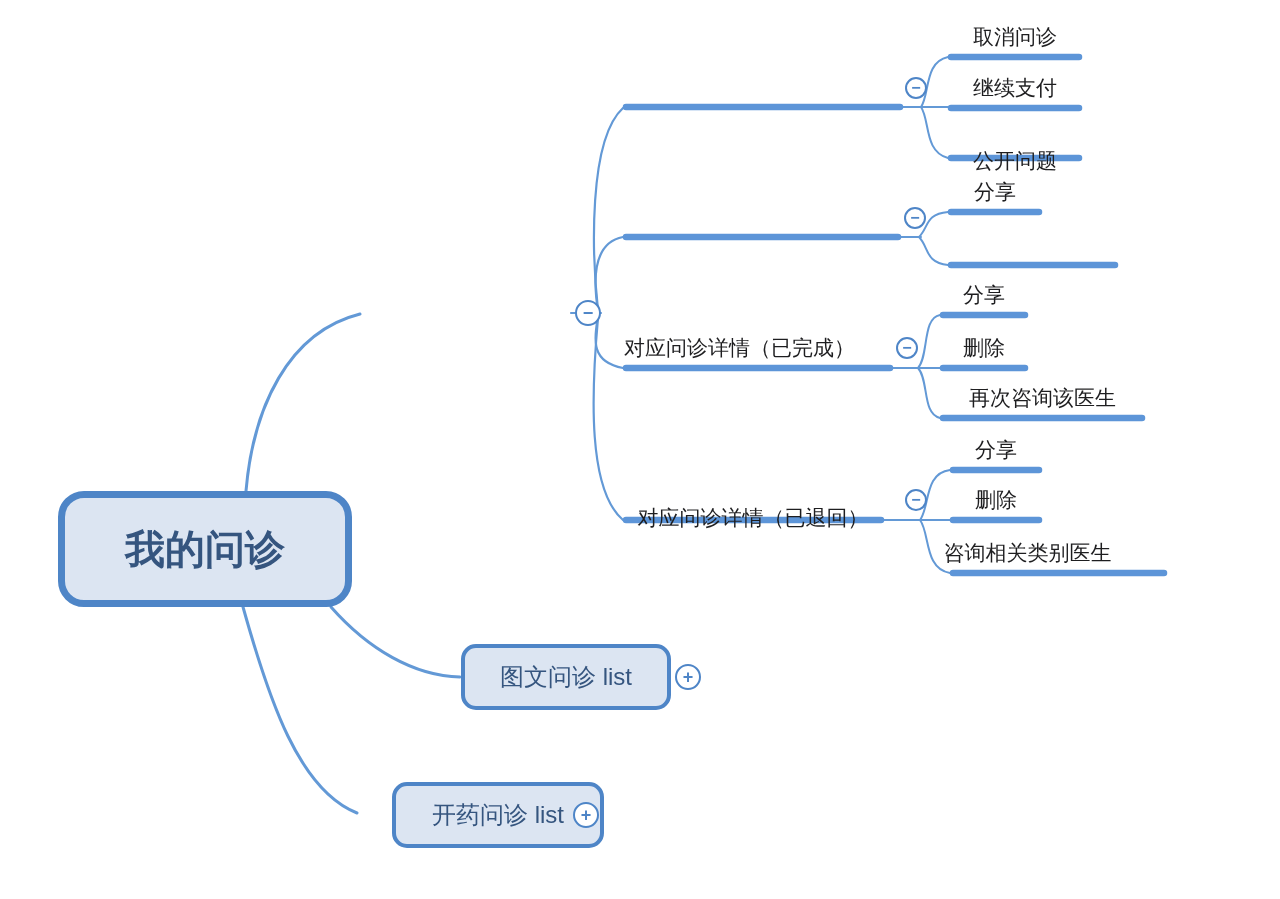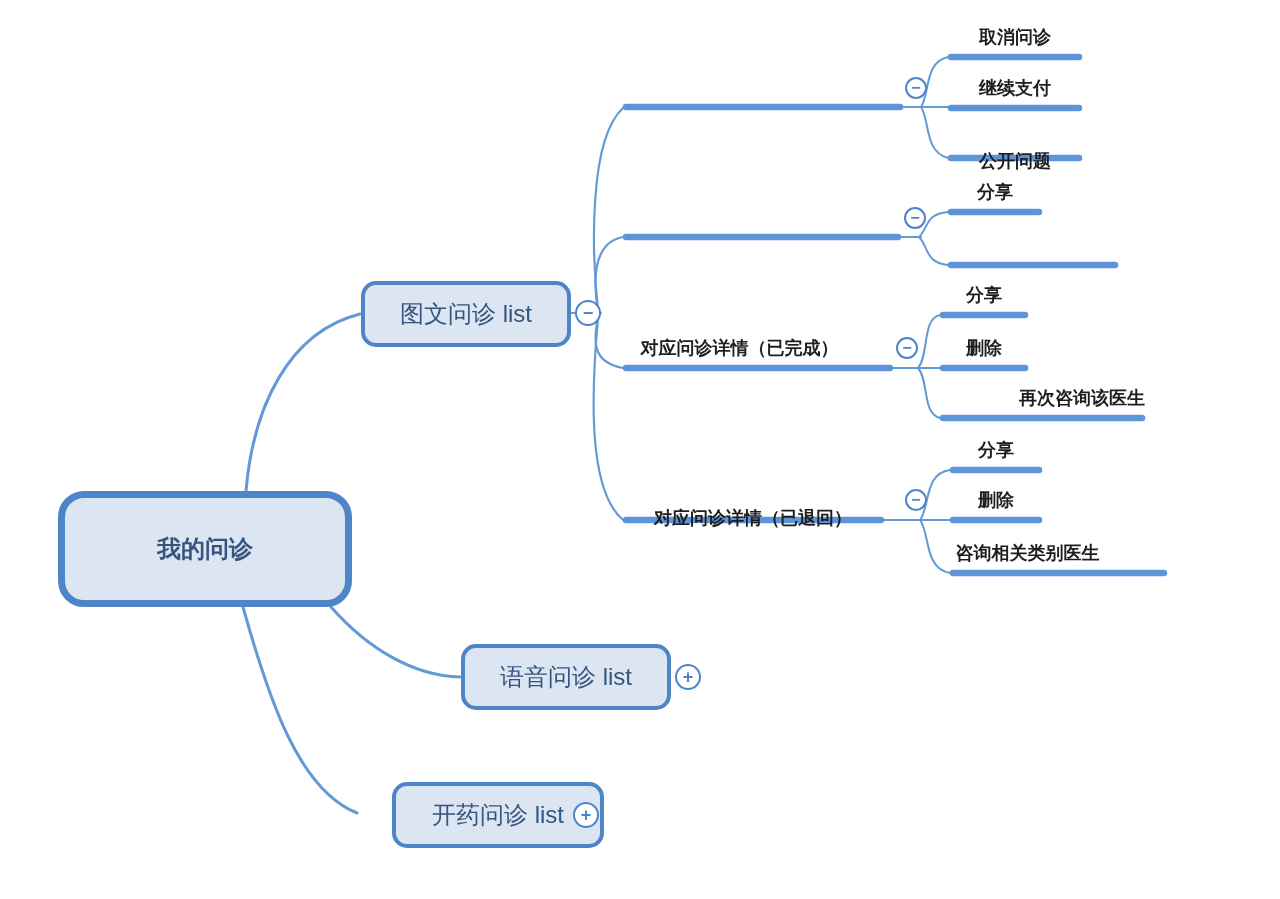--- a/index.html
+++ b/index.html
@@ -8,27 +8,27 @@
     font-family:"Liberation Sans","DejaVu Sans",sans-serif;
   }
   svg.wires{position:absolute;left:0;top:0;width:1280px;height:899px;}
 
   
   .topic-box{
     position:absolute;box-sizing:border-box;background:#dce5f2;border:4px solid #4e85c7;
     border-radius:15px;display:flex;align-items:center;justify-content:center;
     color:#35557f;font-weight:600;white-space:nowrap;
   }
-  .topic-box.root{border-width:7px;border-radius:26px;font-size:24px;}
+  .topic-box.root{border-width:7px;border-radius:26px;font-size:40px;}
   .topic-box.branch{font-size:24px;font-weight:500;}
 
   
   .line-label{
     position:absolute;height:30px;line-height:30px;text-align:center;
-    color:#1e1e20;font-size:18px;font-weight:700;white-space:nowrap;
+    color:#1e1e20;font-size:21px;font-weight:400;white-space:nowrap;
   }
 
   
   .toggle{
     position:absolute;box-sizing:border-box;background:#ffffff;border:2.5px solid #4e85c7;
     border-radius:50%;color:#4e85c7;display:flex;align-items:center;justify-content:center;
     font-weight:700;cursor:pointer;
   }
   .toggle.lvl2{width:26px;height:26px;font-size:18px;line-height:1;}
   .toggle.lvl3{width:22px;height:22px;border-width:2px;font-size:16px;line-height:1;}
@@ -92,44 +92,41 @@
       <path d="M953,470 L1039,470"></path>
       <path d="M953,520 L1039,520"></path>
       <path d="M953,573 L1164,573"></path>
     </g>
   </svg>
 
   <div class="topic-box root" style="left:58px;top:491px;width:294px;height:116px;">
     <span>我的问诊</span>
   </div>
 
-  <div class="topic-box branch" style="left:361px;top:281px;width:210px;height:66px;">
-    <span>图文问诊 list</span>
-  </div>
 
   <div class="topic-box branch" style="left:461px;top:644px;width:210px;height:66px;">
-    <span>语音问诊 list</span>
+    <span>图文问诊 list</span>
   </div>
 
   <div class="topic-box branch" style="left:358px;top:782px;width:212px;height:66px;margin-left:34px;">
     <span>开药问诊 list</span>
   </div>
 
   <div class="line-label" style="left:604px;top:333px;width:271px;">对应问诊详情（已完成）</div>
   <div class="line-label" style="left:622px;top:503px;width:262px;">对应问诊详情（已退回）</div>
 
   <div class="line-label" style="left:948px;top:22px;width:134px;">取消问诊</div>
   <div class="line-label" style="left:948px;top:73px;width:134px;text-align:center;">继续支付</div>
   <div class="line-label" style="left:948px;top:123px;width:134px;margin-top:23px;">公开问题</div>
 
   <div class="line-label" style="left:948px;top:177px;width:94px;">分享</div>
 
   <div class="line-label" style="left:940px;top:280px;width:88px;">分享</div>
   <div class="line-label" style="left:940px;top:333px;width:88px;">删除</div>
-  <div class="line-label" style="left:940px;top:383px;width:205px;text-align:right;">再次咨询该医生</div>
+  <div class="line-label" style="left:940px;top:383px;width:205px;">再次咨询该医生</div>
 
   <div class="line-label" style="left:950px;top:435px;width:92px;">分享</div>
   <div class="line-label" style="left:950px;top:485px;width:92px;">删除</div>
   <div class="line-label" style="left:919px;top:538px;width:217px;">咨询相关类别医生</div>
 
   <div class="toggle lvl2" style="left:575px;top:300px;">
     <span>−</span>
   </div>
   <div class="toggle lvl2" style="left:675px;top:664px;">
     <span>+</span>

